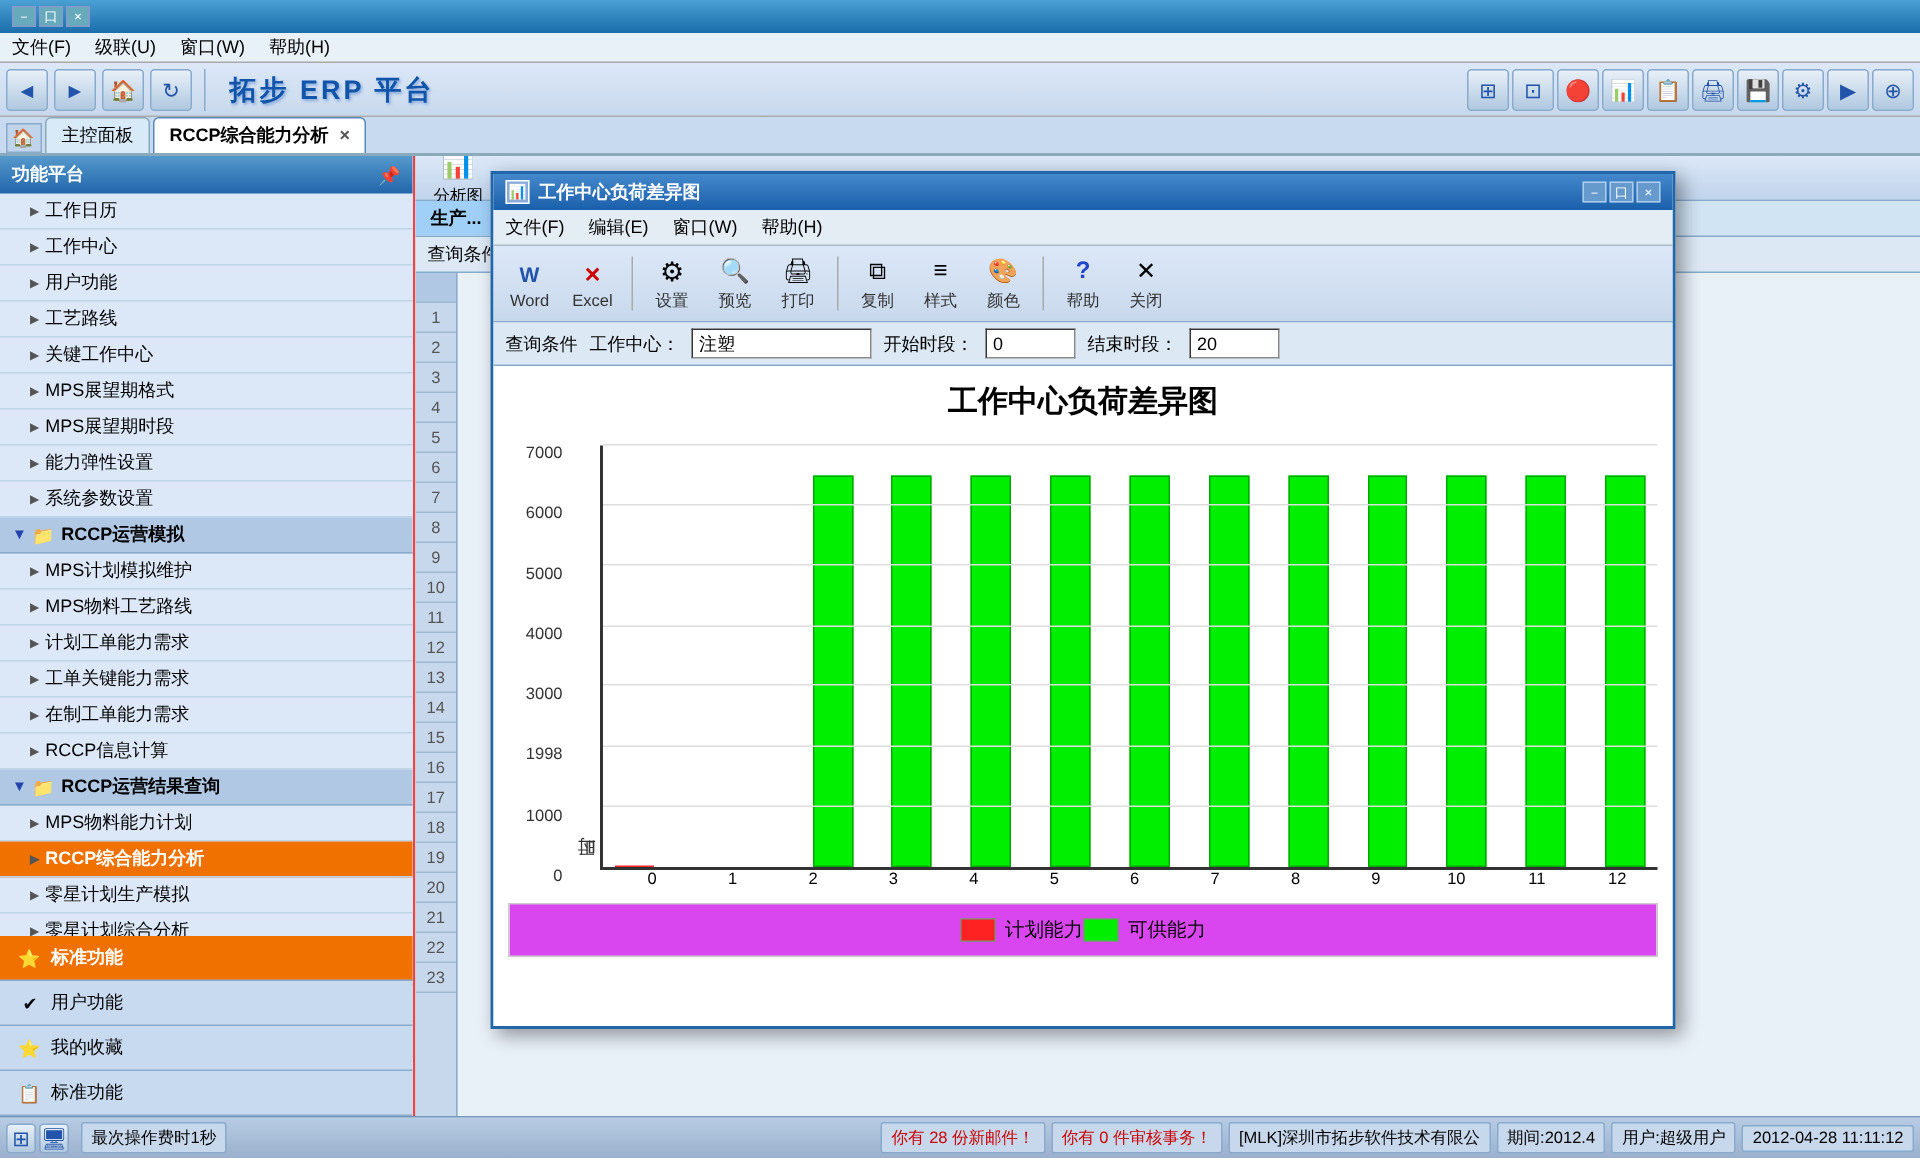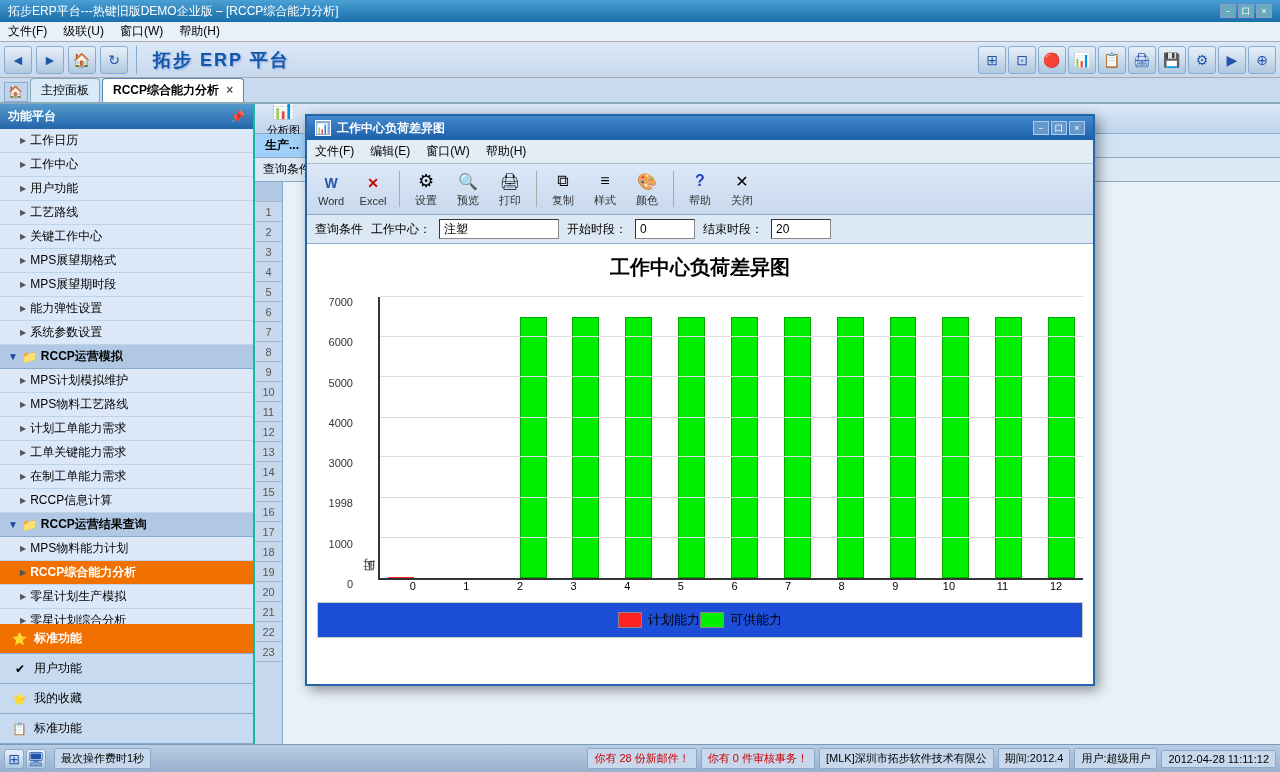--- a/index.html
+++ b/index.html
@@ -95,23 +95,23 @@
     .tab-close { margin-left: 4px; color: #555; cursor: pointer; }
 
     
     .main-layout {
       display: flex;
       height: calc(772px - 22px - 20px - 36px - 26px - 28px);
     }
 
     
     .sidebar {
-      width: 255px;
+      width: 277px;
       background: #dce8f8;
-      border-right: 2px solid #14b8a6;
+      border-right: 2px solid #ef4444;
       overflow-y: auto;
       position: relative;
     }
     .sidebar-header {
       background: linear-gradient(to bottom, #5599cc, #2266aa);
       color: white;
       padding: 4px 8px;
       font-weight: bold;
       display: flex;
       justify-content: space-between;
@@ -343,21 +343,21 @@
       font-size: 12px;
       color: #333;
       margin-top: 2px;
     }
     .chart-legend {
       display: flex;
       justify-content: center;
       margin-top: 10px;
       padding: 8px;
       border: 1px solid #ccc;
-      background: #1d4ed8;
+      background: #d946ef;
       align-items: center;
     }
     .legend-item {
       display: flex;
       align-items: center;
       gap: 6px;
       font-size: 13px;
     }
     .legend-color {
       width: 24px; height: 16px;
@@ -387,21 +387,20 @@
 
     
     .sidebar::-webkit-scrollbar { width: 8px; }
     .sidebar::-webkit-scrollbar-track { background: #c8daf0; }
     .sidebar::-webkit-scrollbar-thumb { background: #88aacc; border-radius: 2px; }
   </style>
 </head>
 <body>
 
 <div class="title-bar">
-  <span class="title-bar-text">拓步ERP平台---热键旧版DEMO企业版 – [RCCP综合能力分析]</span>
   <div class="title-bar-btns">
     <div class="title-bar-btn">－</div>
     <div class="title-bar-btn">口</div>
     <div class="title-bar-btn">×</div>
   </div>
 </div>
 
 <div class="menu-bar">
   <span class="menu-item">文件(F)</span>
   <span class="menu-item">级联(U)</span>

